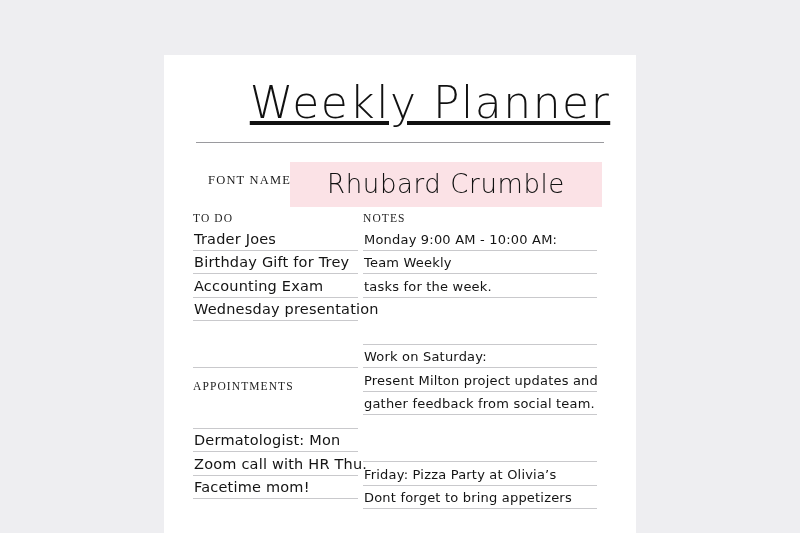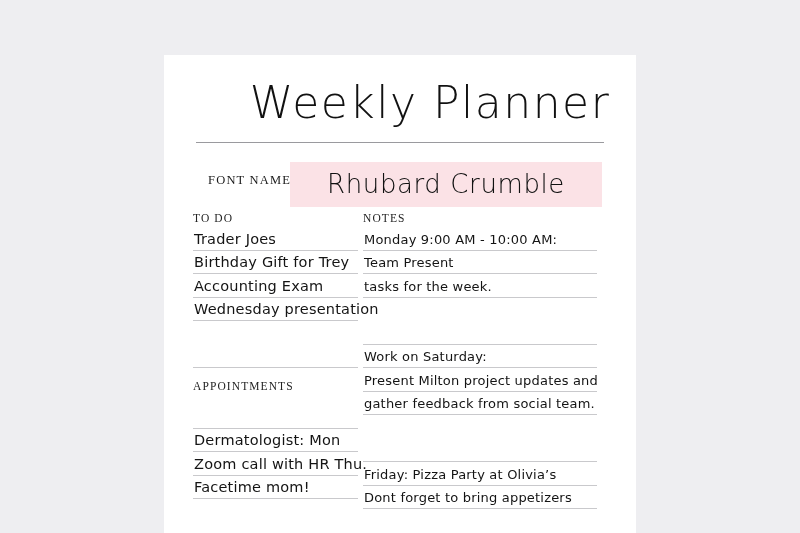--- a/index.html
+++ b/index.html
@@ -37,20 +37,21 @@
     top: 22px;
     width: 532px;
     text-align: center;
     font-family: "DejaVu Sans", sans-serif;
     font-size: 44px;
     font-weight: 300;
     letter-spacing: 1.5px;
     color: #111111;
     line-height: 52px;
     white-space: nowrap;
+    text-decoration: underline;
   }
   .title-rule {
     position: absolute;
     left: 32px;
     top: 87px;
     width: 408px;
     height: 1px;
     background: #9a9a9e;
   }
 
@@ -194,21 +195,21 @@
 
     <div class="col col-right">
 
       <div class="section-head">NOTES</div>
 
       <div class="rows">
         <div class="row">
             <span class="txt">Monday 9:00 AM - 10:00 AM:</span>
           </div>
         <div class="row">
-            <span class="txt">Team Present</span>
+            <span class="txt">Team Weekly</span>
           </div>
         <div class="row">
             <span class="txt">tasks for the week.</span>
           </div>
         <div class="row blank"></div>
         <div class="row sep"></div>
       </div>
 
       <div class="rows">
         <div class="row">

